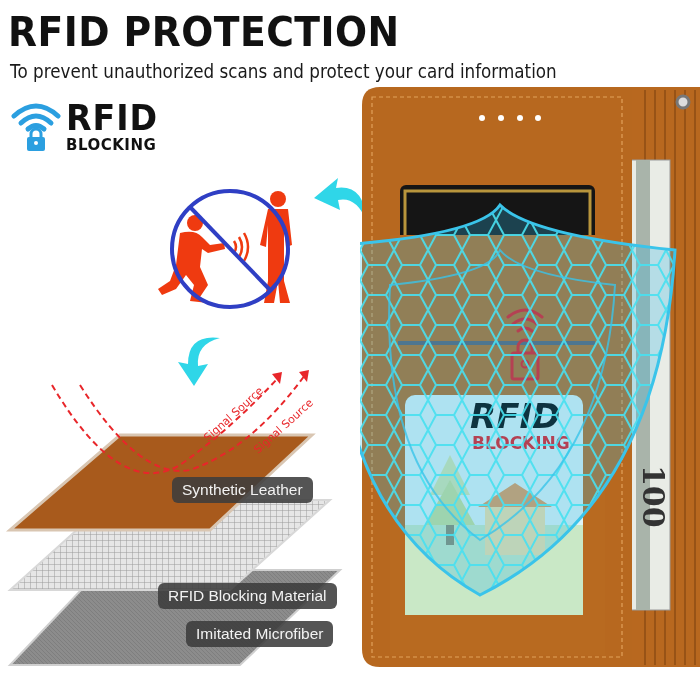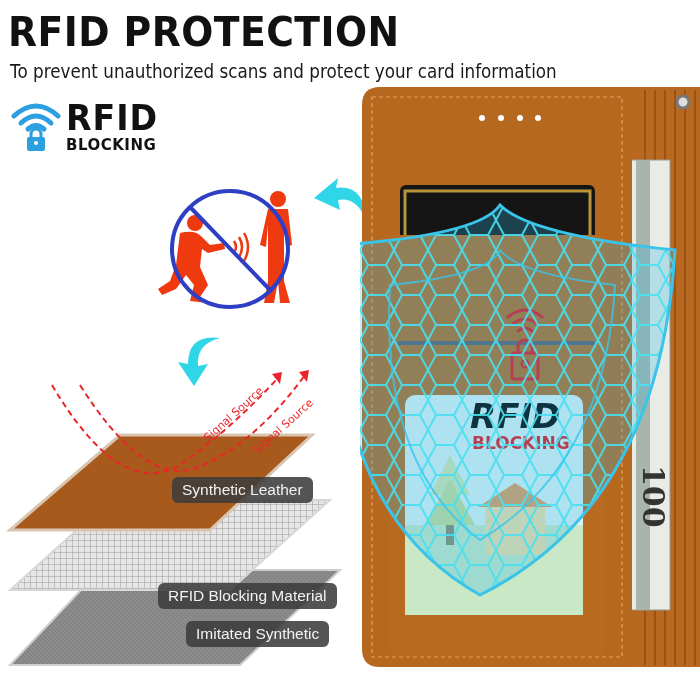--- a/index.html
+++ b/index.html
@@ -83,21 +83,21 @@
     <path d="M80 25 Q140 120 190 110 Q250 90 305 15"></path>
   </g>
   <polygon points="272,14 282,12 280,24" fill="#e8262a"></polygon>
   <polygon points="299,12 309,10 307,22" fill="#e8262a"></polygon>
   <text x="0" y="0" transform="translate(208,82) rotate(-42)" font-size="11" fill="#e8262a" font-family="DejaVu Sans, sans-serif">Signal Source</text>
   <text x="0" y="0" transform="translate(258,94) rotate(-42)" font-size="11" fill="#e8262a" font-family="DejaVu Sans, sans-serif">Signal Source</text>
 </svg>
 
 <div class="abs layer-label" style="left:172px;top:477px">Synthetic Leather</div>
 <div class="abs layer-label" style="left:158px;top:583px">RFID Blocking Material</div>
-<div class="abs layer-label" style="left:186px;top:621px">Imitated Synthetic</div>
+<div class="abs layer-label" style="left:186px;top:621px">Imitated Microfiber</div>
 
 <svg class="abs" style="left:360px;top:85px" width="340" height="590" viewBox="0 0 340 590">
   <defs>
     <pattern id="hex" width="34" height="30" patternUnits="userSpaceOnUse">
       <path d="M0 15 L8 0 L26 0 L34 15 L26 30 L8 30 Z" fill="none" stroke="#48e0f0" stroke-width="2"></path>
     </pattern>
     <clipPath id="shieldClip">
       <path d="M-20 160 Q120 150 140 120 Q170 150 315 165 Q300 420 120 510 Q-40 420 -20 160 Z"></path>
     </clipPath>
   </defs>

